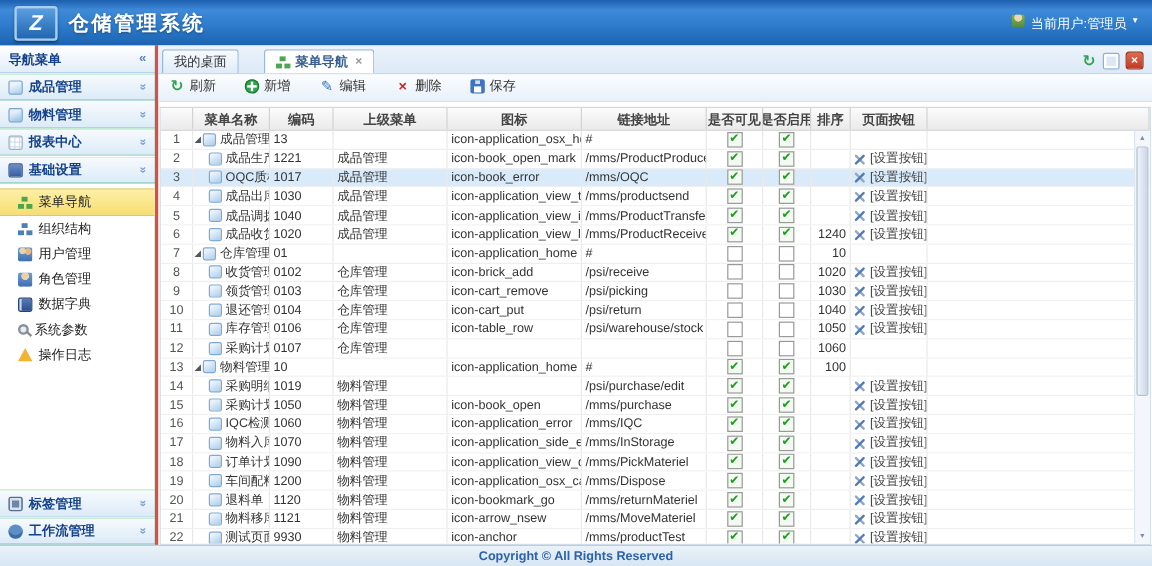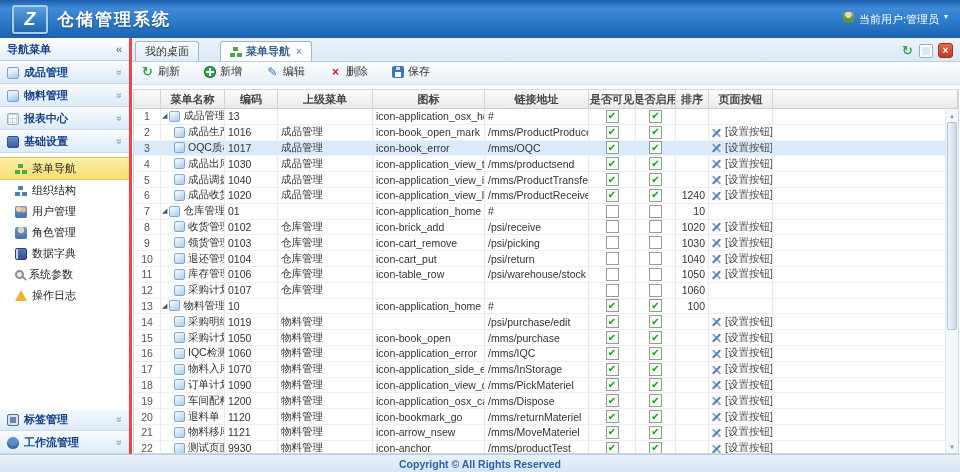--- a/index.html
+++ b/index.html
@@ -306,21 +306,21 @@
                 <div class="cell c-btn"></div>
                 <div class="cell c-fill"></div>
               </div>
               <div class="row">
                 <div class="cell c-num">2</div>
                 <div class="cell c-name">
                   <span class="indent"></span>
                   <span class="rowic"></span>
                   <span>成品生产计划</span>
                 </div>
-                <div class="cell c-code">1016</div>
+                <div class="cell c-code">1221</div>
                 <div class="cell c-parent">成品管理</div>
                 <div class="cell c-icon">icon-book_open_mark</div>
                 <div class="cell c-url">/mms/ProductProduce</div>
                 <div class="cell c-vis">
                   <span class="cb on"></span>
                 </div>
                 <div class="cell c-ena">
                   <span class="cb on"></span>
                 </div>
                 <div class="cell c-sort"></div>

